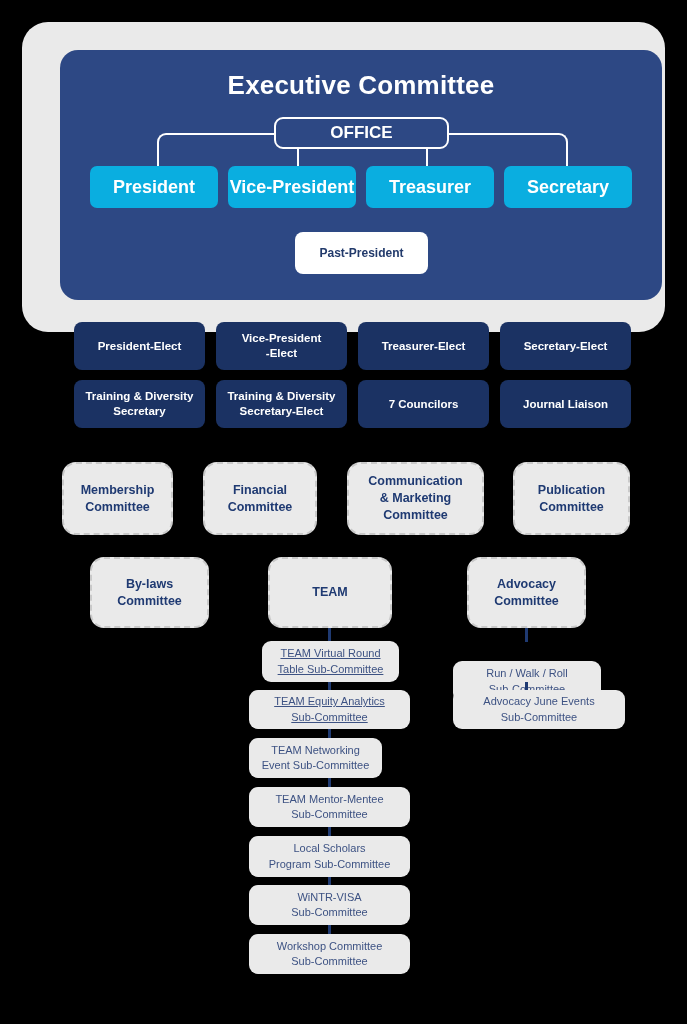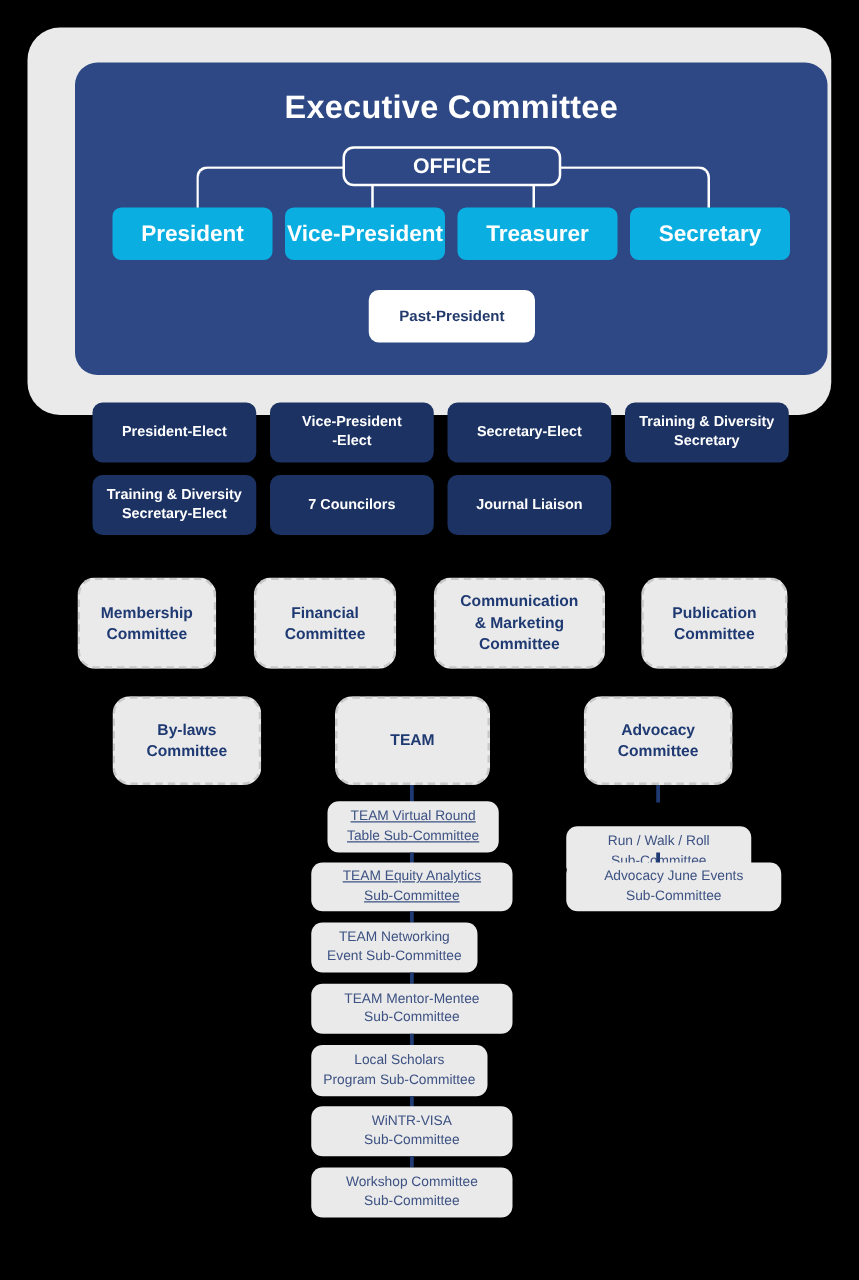--- a/index.html
+++ b/index.html
@@ -220,20 +220,21 @@
       <div class="role-box">Secretary</div>
     </div>
 
     <div class="past-president">Past-President</div>
   </div>
 
   <div class="elect-grid">
     <div class="elect-box">President-Elect</div>
     <div class="elect-box">Vice-President
 -Elect</div>
+    <div class="elect-box">Treasurer-Elect</div>
     <div class="elect-box">Secretary-Elect</div>
     <div class="elect-box">Training &amp; Diversity
 Secretary</div>
     <div class="elect-box">Training &amp; Diversity
 Secretary-Elect</div>
     <div class="elect-box">7 Councilors</div>
     <div class="elect-box">Journal Liaison</div>
   </div>
 </div>
 
@@ -263,21 +264,21 @@
 
 <div class="vline" style="left:328px; top:729px;  height:9px;"></div>
 <div class="sub-box" style="left:249px; top:738px; width:133px; height:40px;">TEAM Networking
 Event Sub-Committee</div>
 
 <div class="vline" style="left:328px; top:778px;  height:9px;"></div>
 <div class="sub-box" style="left:249px; top:787px; width:161px; height:40px;">TEAM Mentor-Mentee
 Sub-Committee</div>
 
 <div class="vline" style="left:328px; top:827px;  height:9px;"></div>
-<div class="sub-box" style="left:249px; top:836px; width:141px; height:41px;">Local Scholars
+<div class="sub-box" style="left:249px; top:836px; width:161px; height:41px;">Local Scholars
 Program Sub-Committee</div>
 
 <div class="vline" style="left:328px; top:877px;  height:9px;"></div>
 <div class="sub-box" style="left:249px; top:885px; width:161px; height:40px;">WiNTR-VISA
 Sub-Committee</div>
 
 <div class="vline" style="left:328px; top:925px;  height:9px;"></div>
 <div class="sub-box" style="left:249px; top:934px; width:161px; height:40px;">Workshop Committee
 Sub-Committee</div>
 

